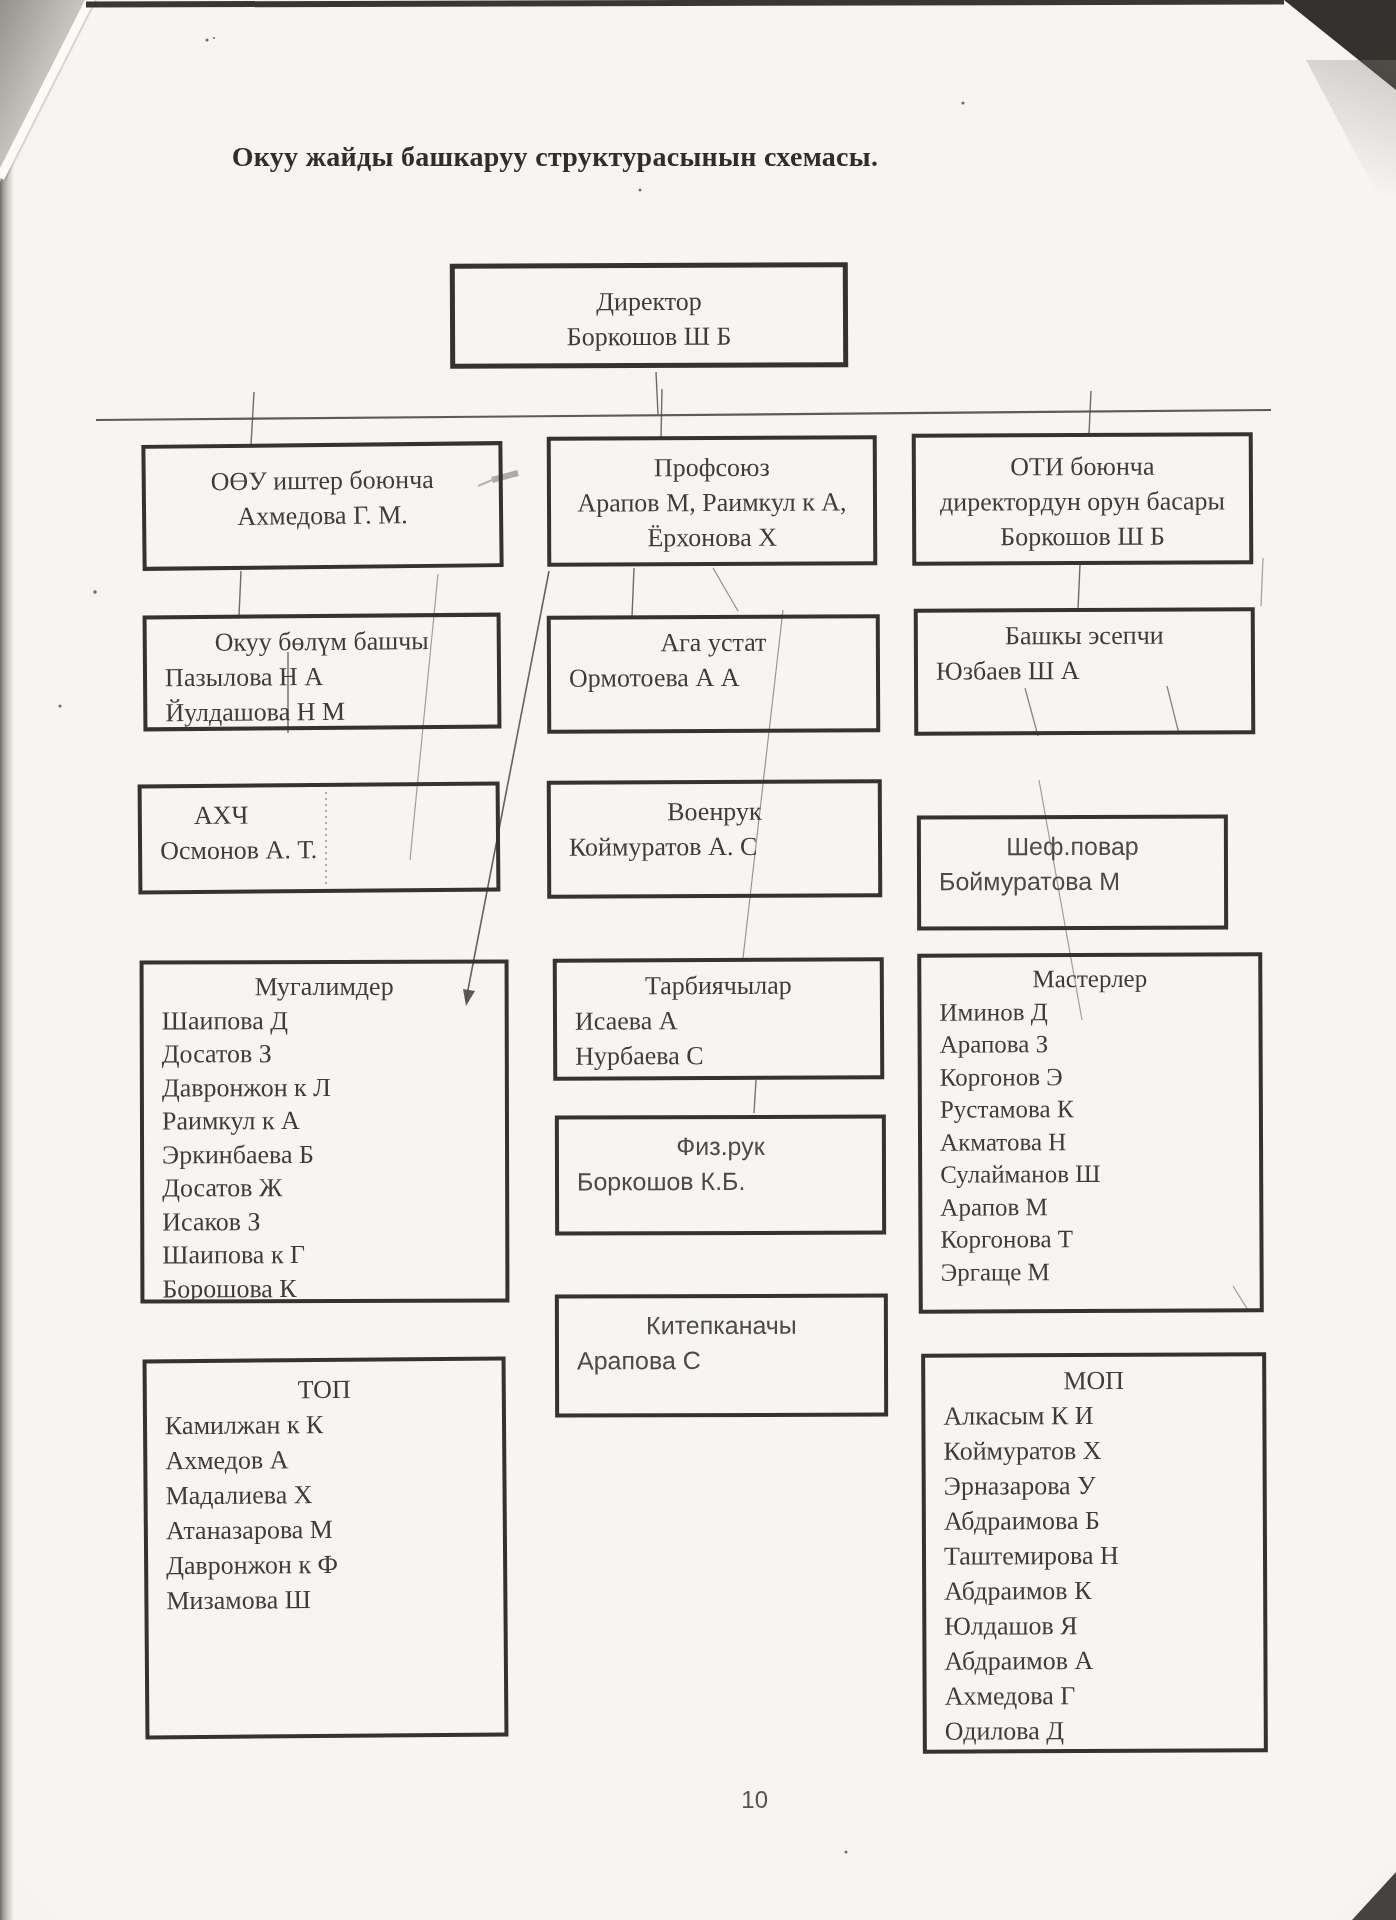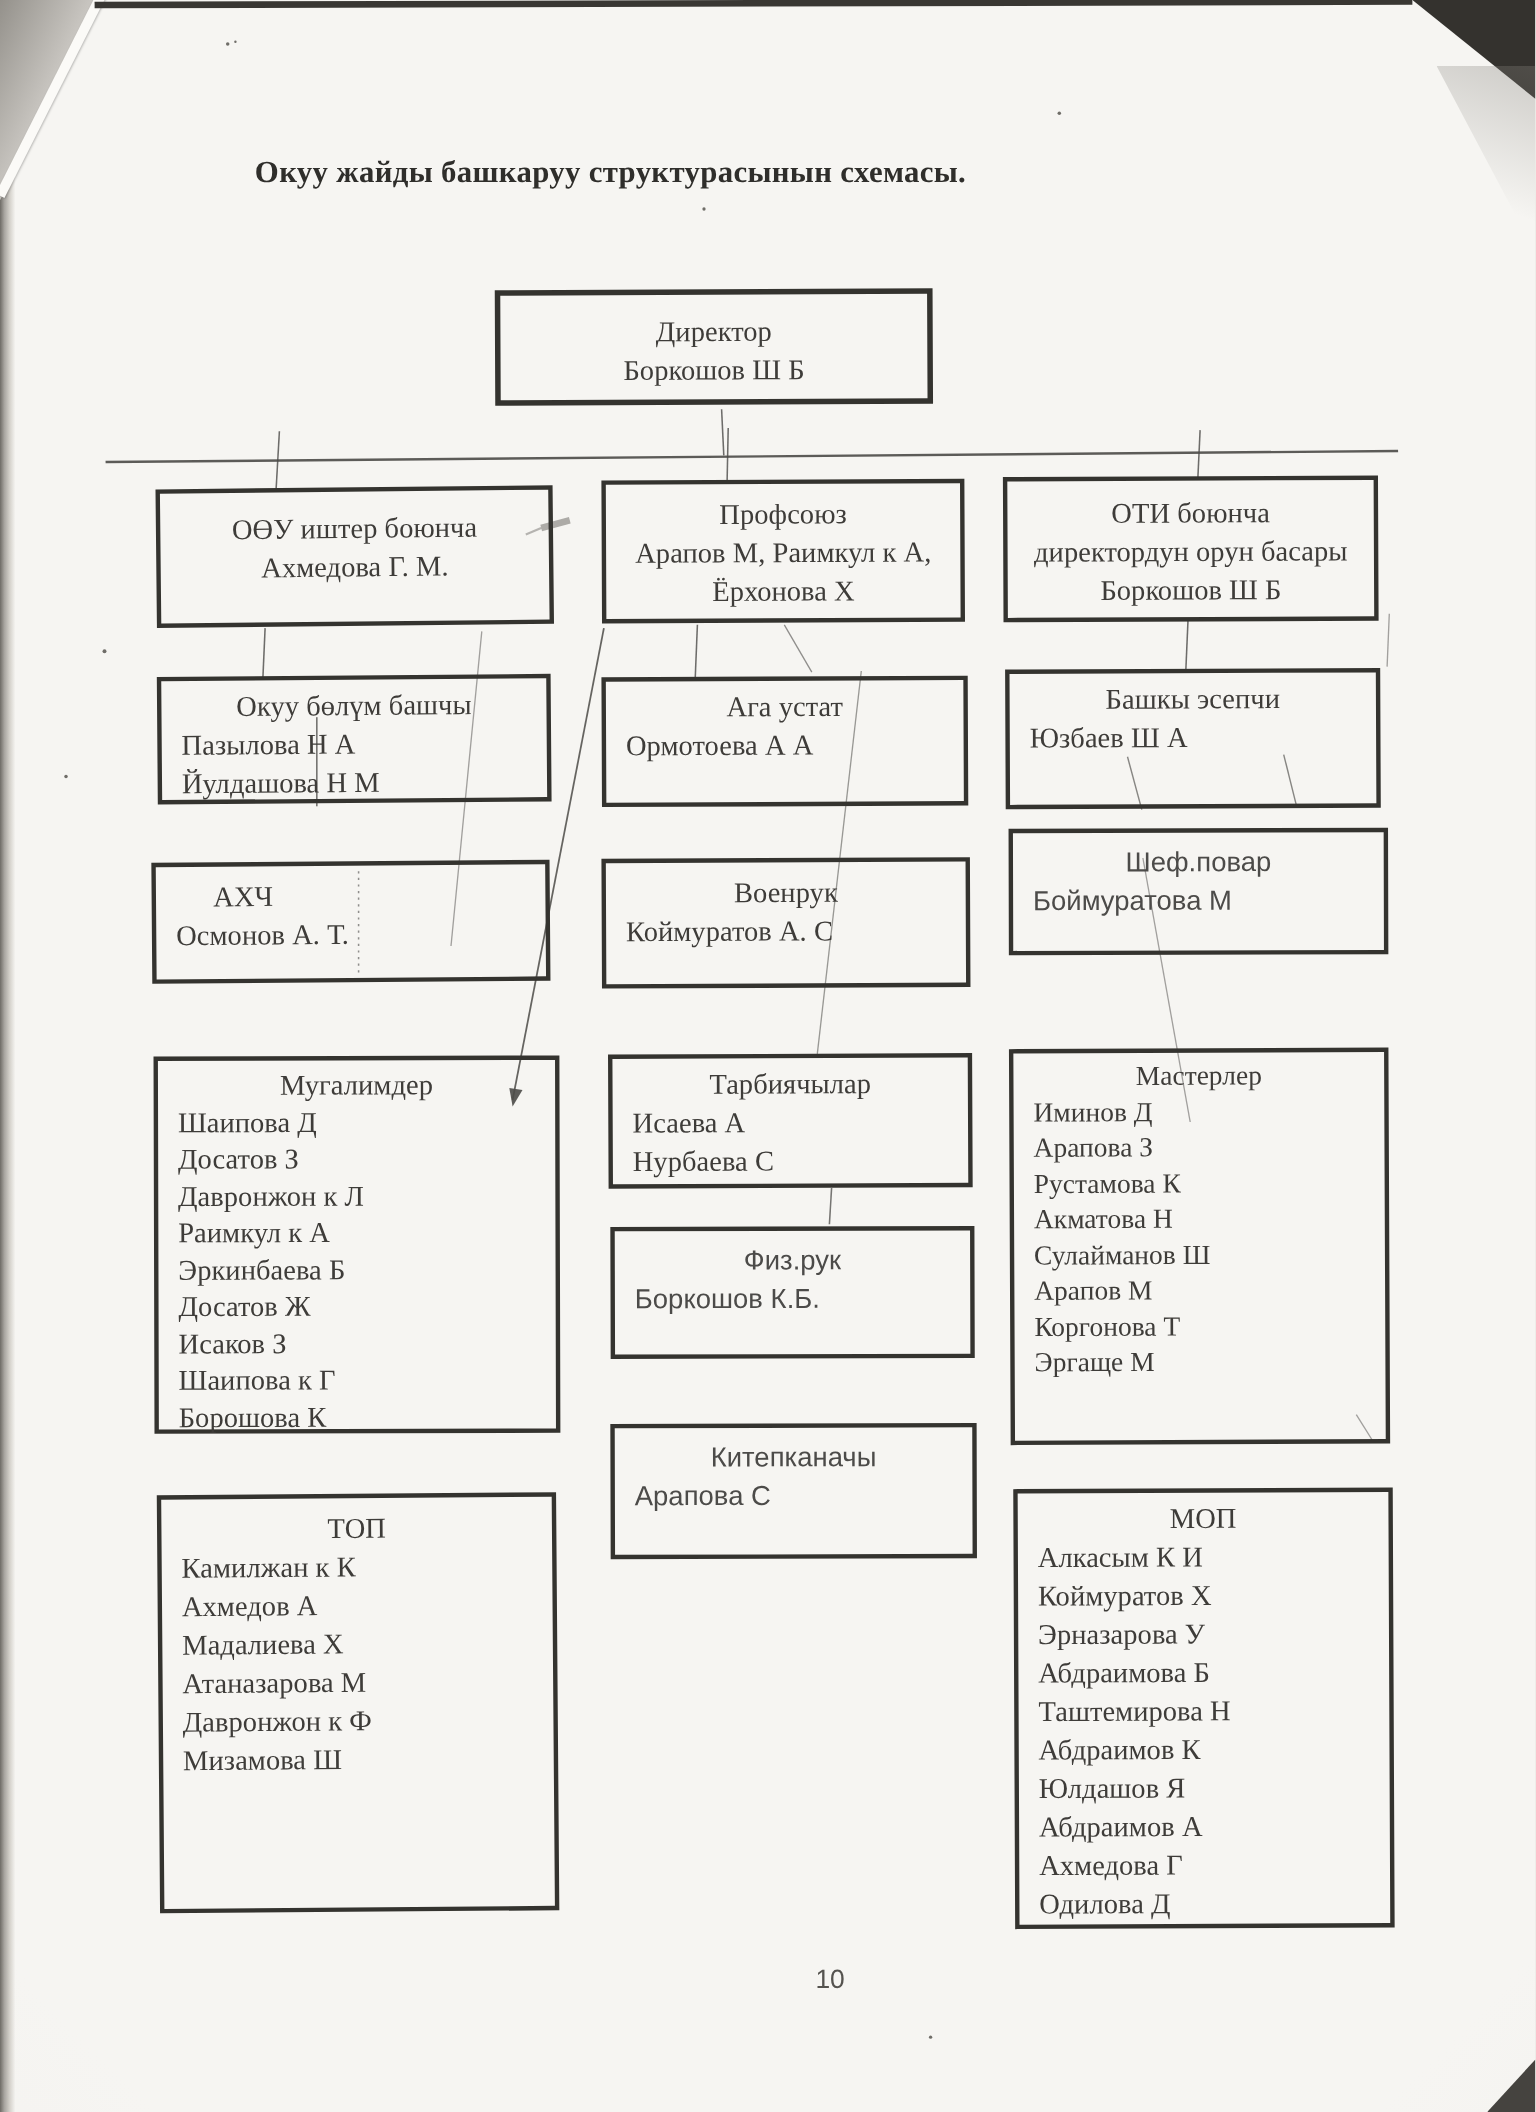--- a/index.html
+++ b/index.html
@@ -165,21 +165,21 @@
 
   <div class="box pt10 rb" style="left:547px;top:780px;width:335px;height:118px">
     <div class="titles">
         <div>Военрук</div>
       </div>
     <div class="names">
         <div>Коймуратов А. С</div>
       </div>
   </div>
 
-  <div class="box sans pt10 rd" style="left:917px;top:753px;width:345px;height:115px">
+  <div class="box sans pt10 rd" style="left:917px;top:815px;width:311px;height:115px">
     <div class="titles">
         <div>Шеф.повар</div>
       </div>
     <div class="names">
         <div>Боймуратова М</div>
       </div>
   </div>
 
   <div class="box lh33 rd" style="left:140px;top:960px;width:369px;height:343px">
     <div class="titles">
@@ -217,20 +217,21 @@
       </div>
   </div>
 
   <div class="box lh32 rb" style="left:918px;top:953px;width:345px;height:360px">
     <div class="titles">
         <div>Мастерлер</div>
       </div>
     <div class="names">
         <div>Иминов Д</div>
         <div>Арапова З</div>
+        <div>Коргонов Э</div>
         <div>Рустамова К</div>
         <div>Акматова Н</div>
         <div>Сулайманов Ш</div>
         <div>Арапов М</div>
         <div>Коргонова Т</div>
         <div>Эргаще М</div>
       </div>
   </div>
 
   <div class="box sans pt10 rd" style="left:555px;top:1294px;width:333px;height:123px">

